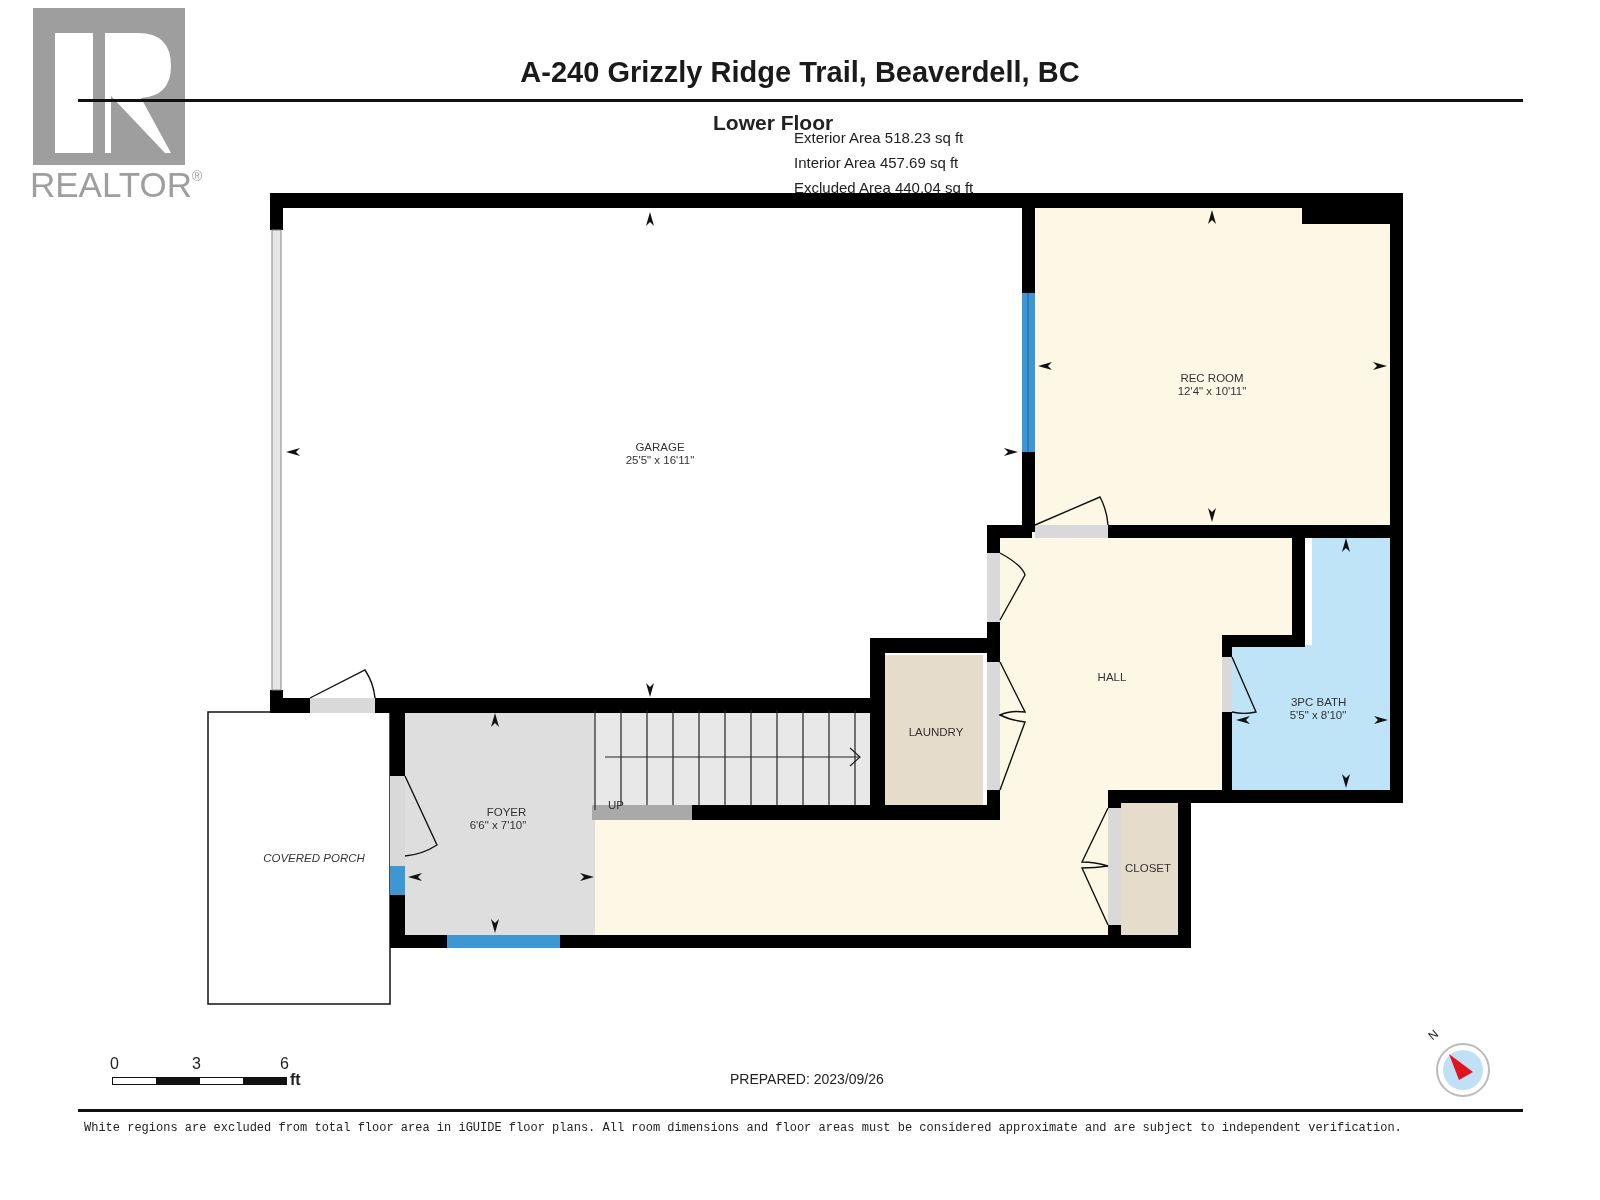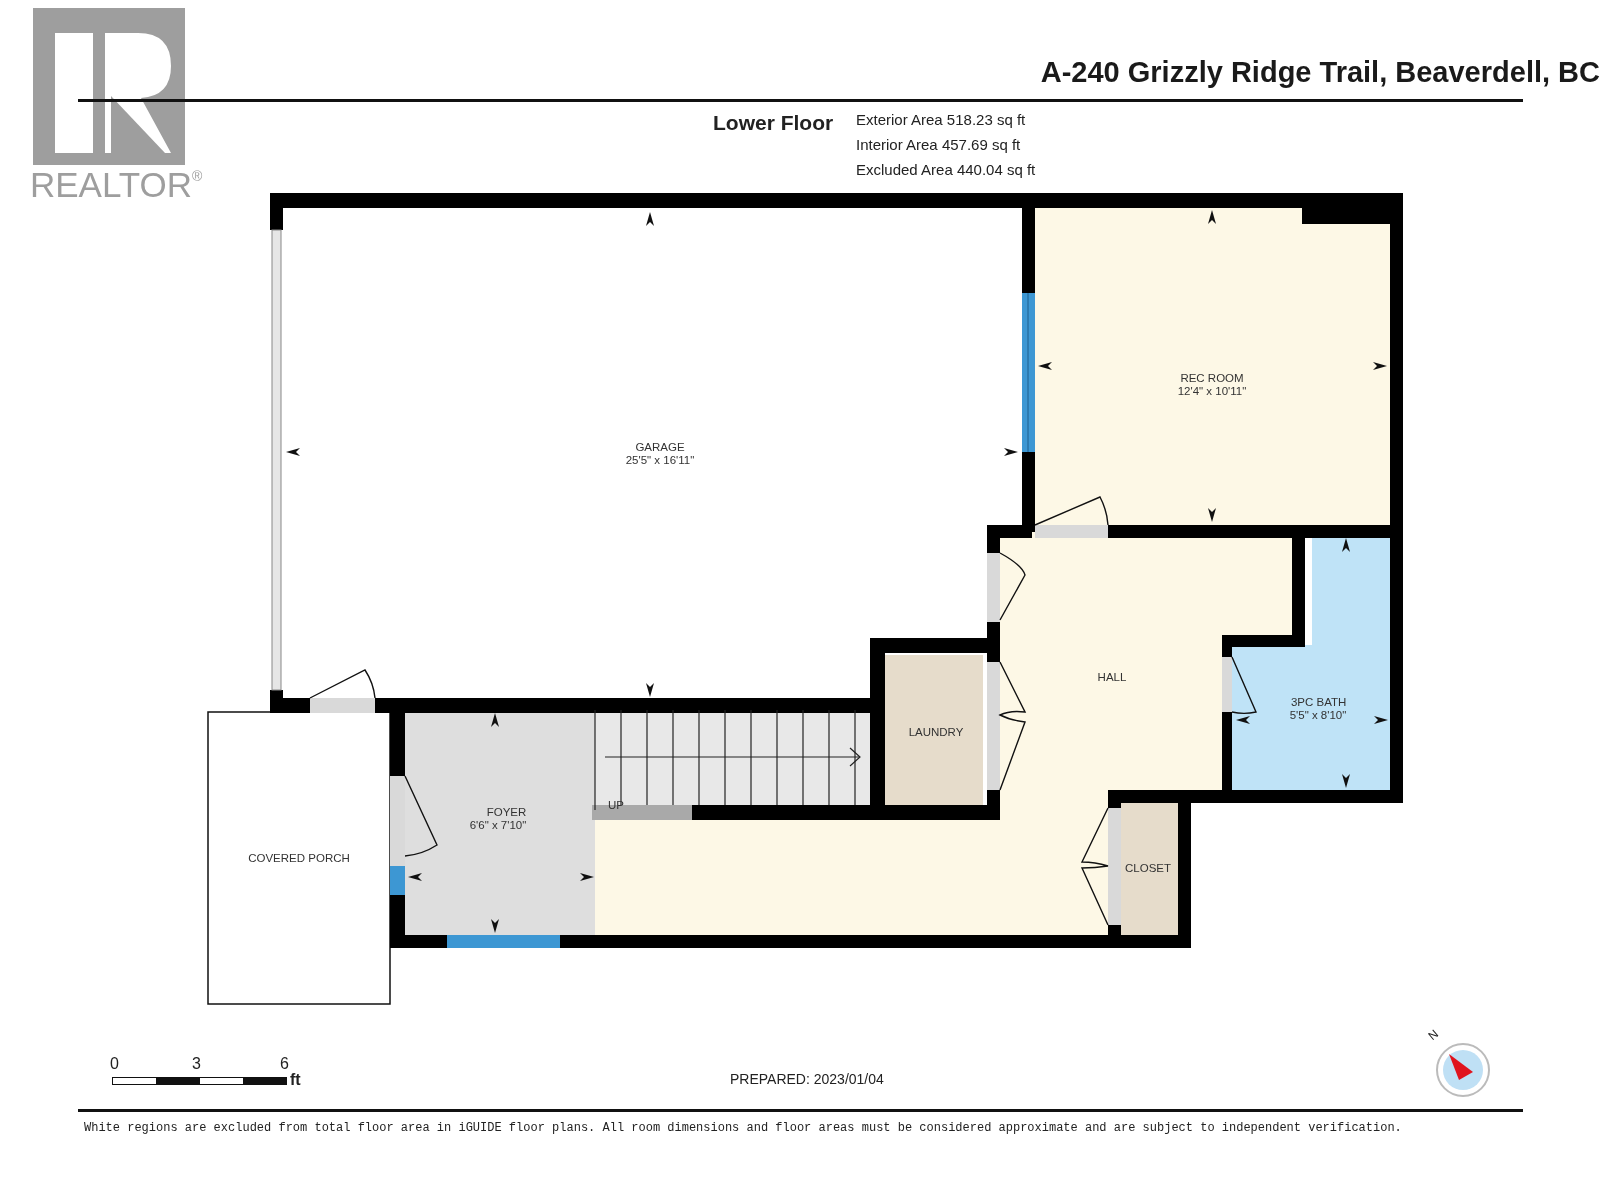--- a/index.html
+++ b/index.html
@@ -2,24 +2,24 @@
 <html><head>
 <meta charset="utf-8">
 <style>
   html, body { margin:0; padding:0; background:#ffffff; }
   body { width:1600px; height:1200px; position:relative; overflow:hidden;
          font-family:"Liberation Sans", sans-serif; color:#222; }
   .abs { position:absolute; }
   .logo-box { left:33px; top:8px; width:152px; height:157px; background:#9e9e9e; }
   .logo-word { left:30px; top:165px; font-size:35px; color:#9e9e9e; letter-spacing:0px; font-weight:normal; }
   .logo-word sup { font-size:14px; vertical-align:top; position:relative; top:3px; }
-  .title { left:0; width:1600px; top:56px; text-align:right; font-size:29px; font-weight:bold; color:#1a1a1a; }
+  .title { left:0; width:1600px; top:56px; text-align:center; font-size:29px; font-weight:bold; color:#1a1a1a; }
   .rule-top { left:78px; top:99px; width:1445px; height:3px; background:#111; }
   .area-label { left:713px; top:111px; font-size:21px; font-weight:bold; color:#222; }
-  .area-line { left:856px; font-size:15px; color:#222; }
+  .area-line { left:794px; font-size:15px; color:#222;margin-top:18px; }
   .room-label { position:absolute; font-size:11.5px; color:#333; text-align:center; line-height:13px; white-space:nowrap; transform:translateX(-50%); }
   .scale-lbl { font-size:16px; color:#222; }
   .prepared { left:730px; top:1071px; font-size:14px; color:#222; }
   .rule-bottom { left:78px; top:1109px; width:1445px; height:3px; background:#111; }
   .disclaimer { left:84px; top:1121px; font-size:12px; color:#222;font-family:Liberation Mono, monospace; }
   svg.plan { position:absolute; left:0; top:0; }
 </style>
 </head>
 <body>
 
@@ -182,37 +182,37 @@
 <div class="room-label" style="left:498px; top:806px;text-align:right;">
   <div>FOYER</div>
   <div>6'6" x 7'10"</div>
 </div>
 <div class="room-label" style="left:569px; top:799px;margin-left:47px;">
   <div>UP</div>
 </div>
 <div class="room-label" style="left:1148px; top:862px;">
   <div>CLOSET</div>
 </div>
-<div class="room-label" style="left:299px; top:852px;">
+<div class="room-label" style="left:314px; top:852px;font-style:italic;">
   <div>COVERED PORCH</div>
 </div>
 
 <div class="abs" style="left:110px; top:1055px;">
   <span class="abs scale-lbl" style="left:0; top:0;">0</span>
   <span class="abs scale-lbl" style="left:82px; top:0;">3</span>
   <span class="abs scale-lbl" style="left:170px; top:0;">6</span>
   <svg class="abs" style="left:2px; top:22px;" width="176" height="10">
     <rect x="0.5" y="0.5" width="174" height="7" fill="#fff" stroke="#111"></rect>
     <rect x="44" y="0.5" width="44" height="7" fill="#111"></rect>
     <rect x="131" y="0.5" width="44" height="7" fill="#111"></rect>
   </svg>
   <span class="abs scale-lbl" style="left:180px; top:16px;font-weight:bold;">ft</span>
 </div>
 
-<div class="abs prepared">PREPARED: 2023/01/04</div>
+<div class="abs prepared">PREPARED: 2023/09/26</div>
 
 <div class="abs" style="left:1425px; top:1028px;">
   <span class="abs" style="left:4px; top:0; font-size:12px; transform:rotate(-40deg);">N</span>
   <svg class="abs" style="left:10px; top:14px;" width="56" height="56">
     <circle cx="28" cy="28" r="26" fill="#fff" stroke="#bbb" stroke-width="2"></circle>
     <circle cx="28" cy="28" r="20" fill="#bfe0f5"></circle>
     <polygon points="14,12 38,30 24,38" fill="#e0141e"></polygon>
   </svg>
 </div>
 

